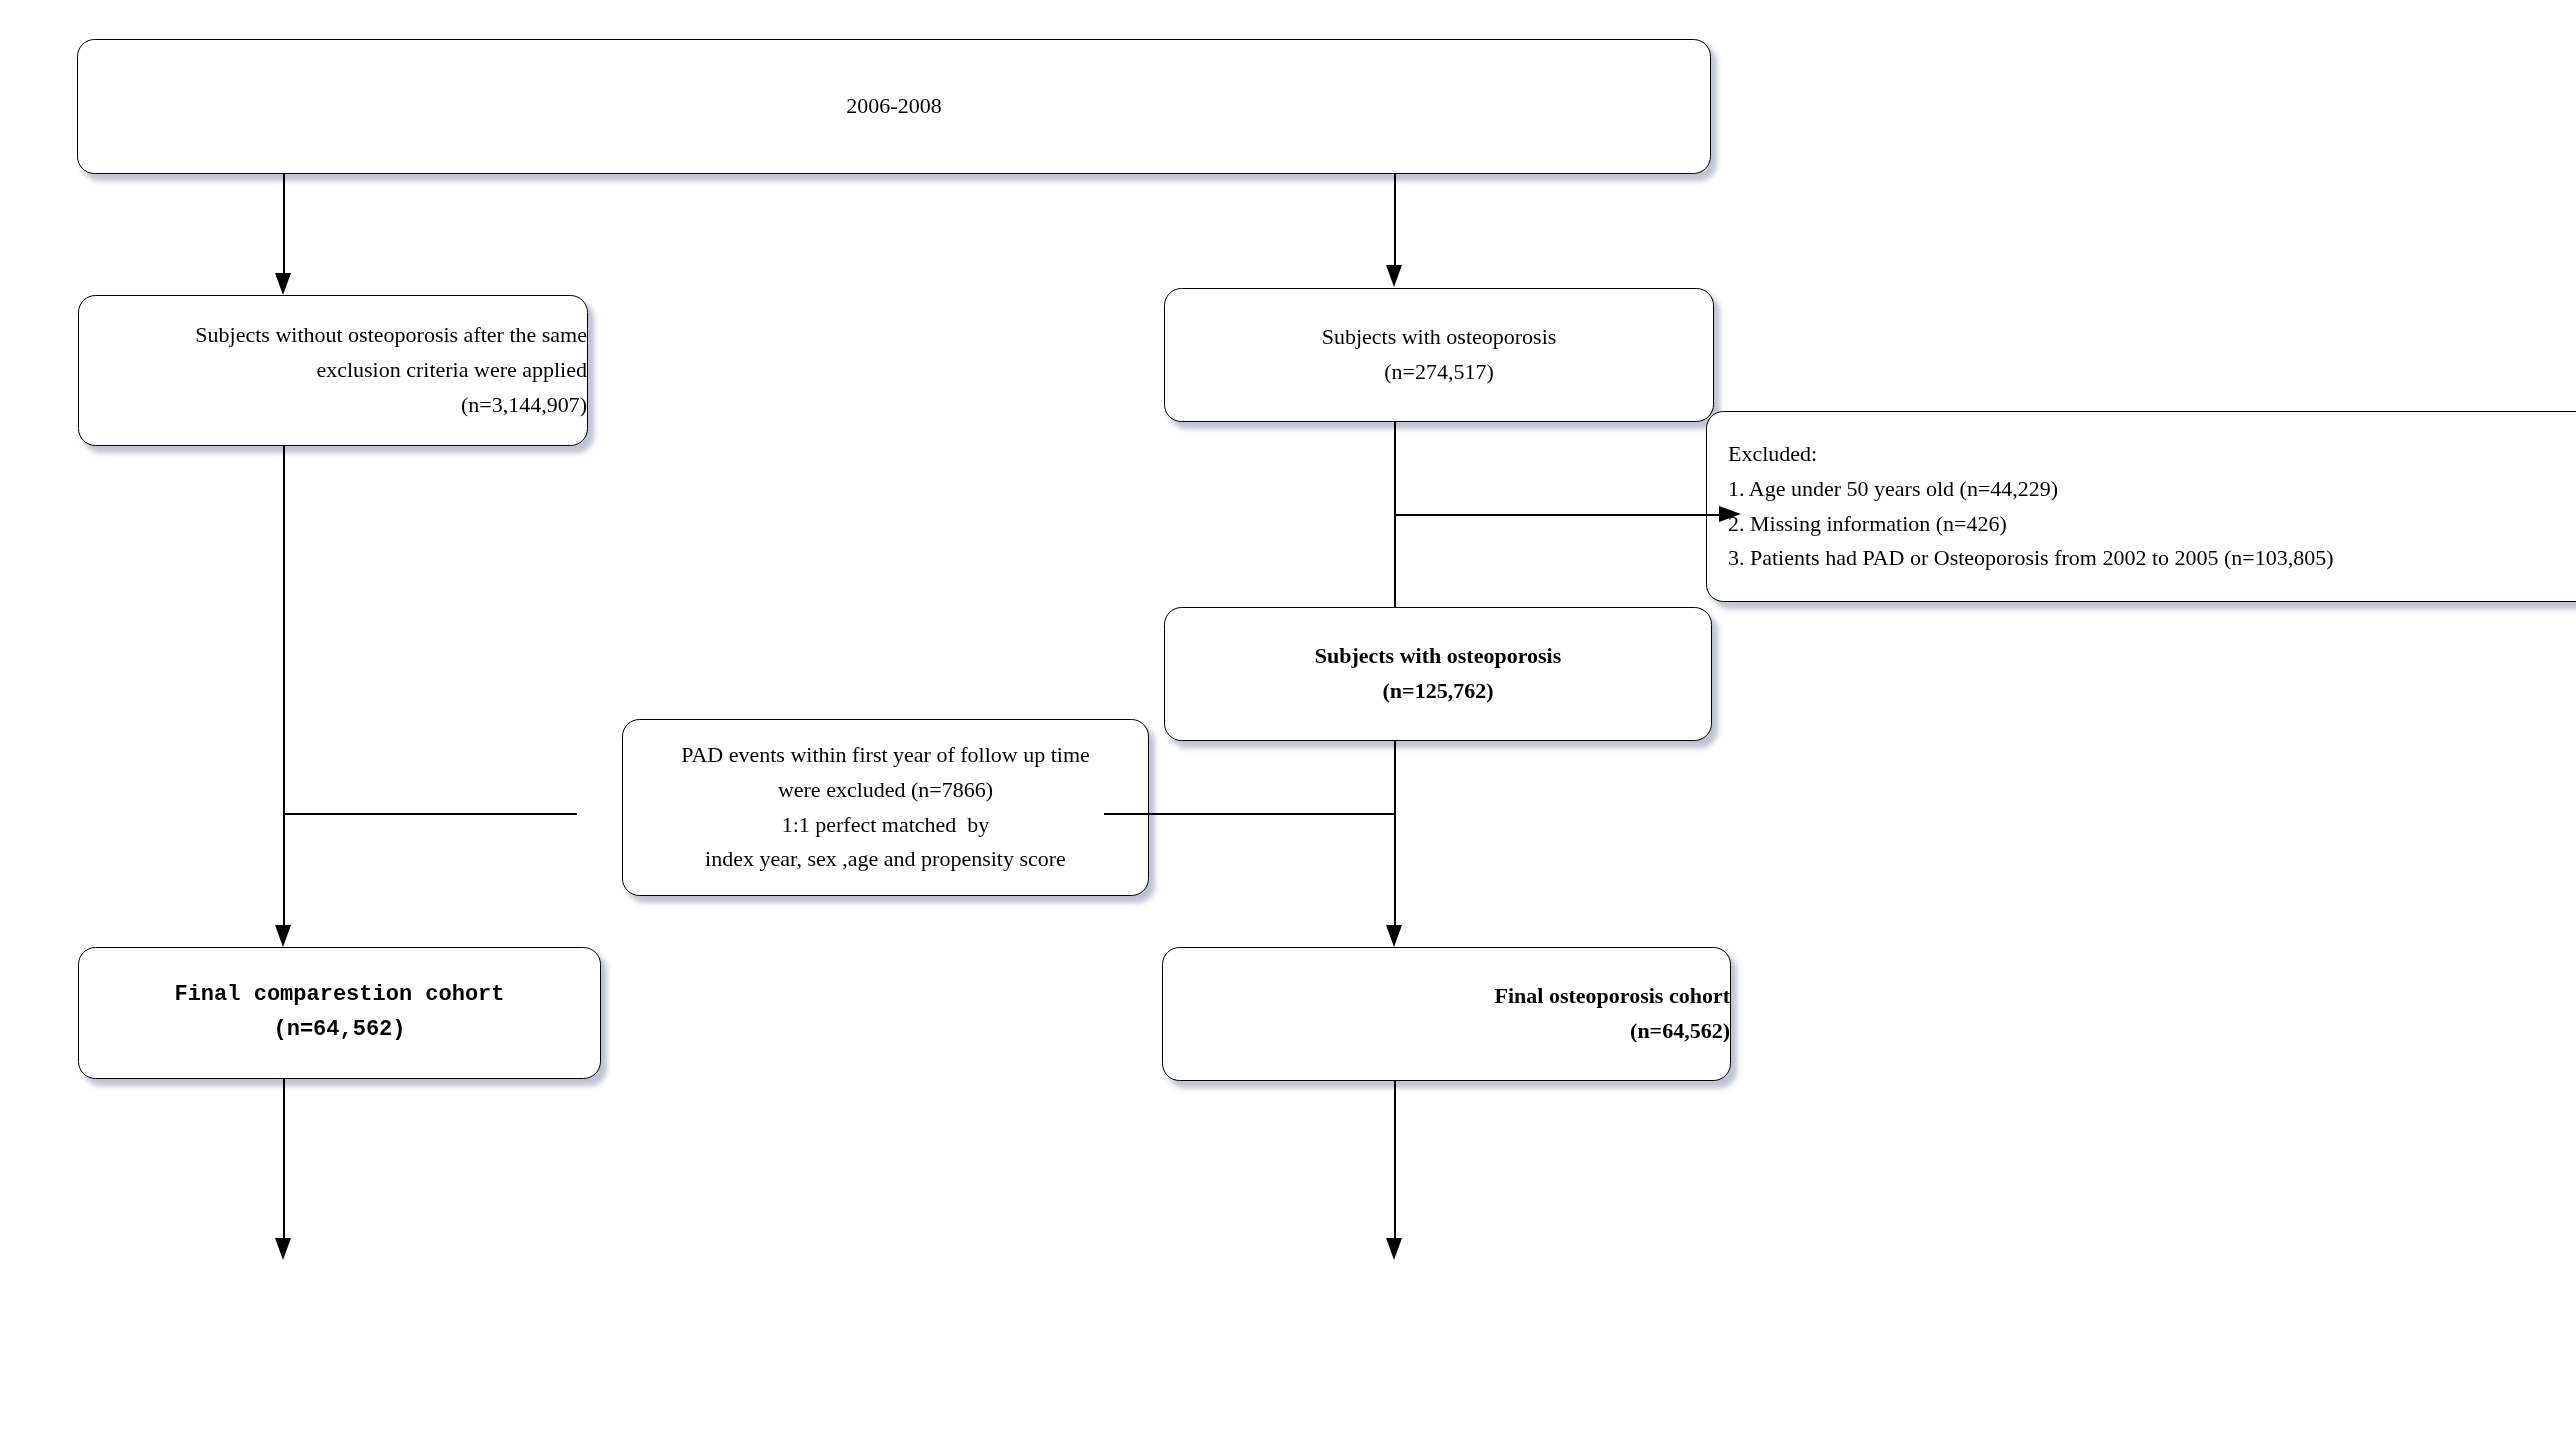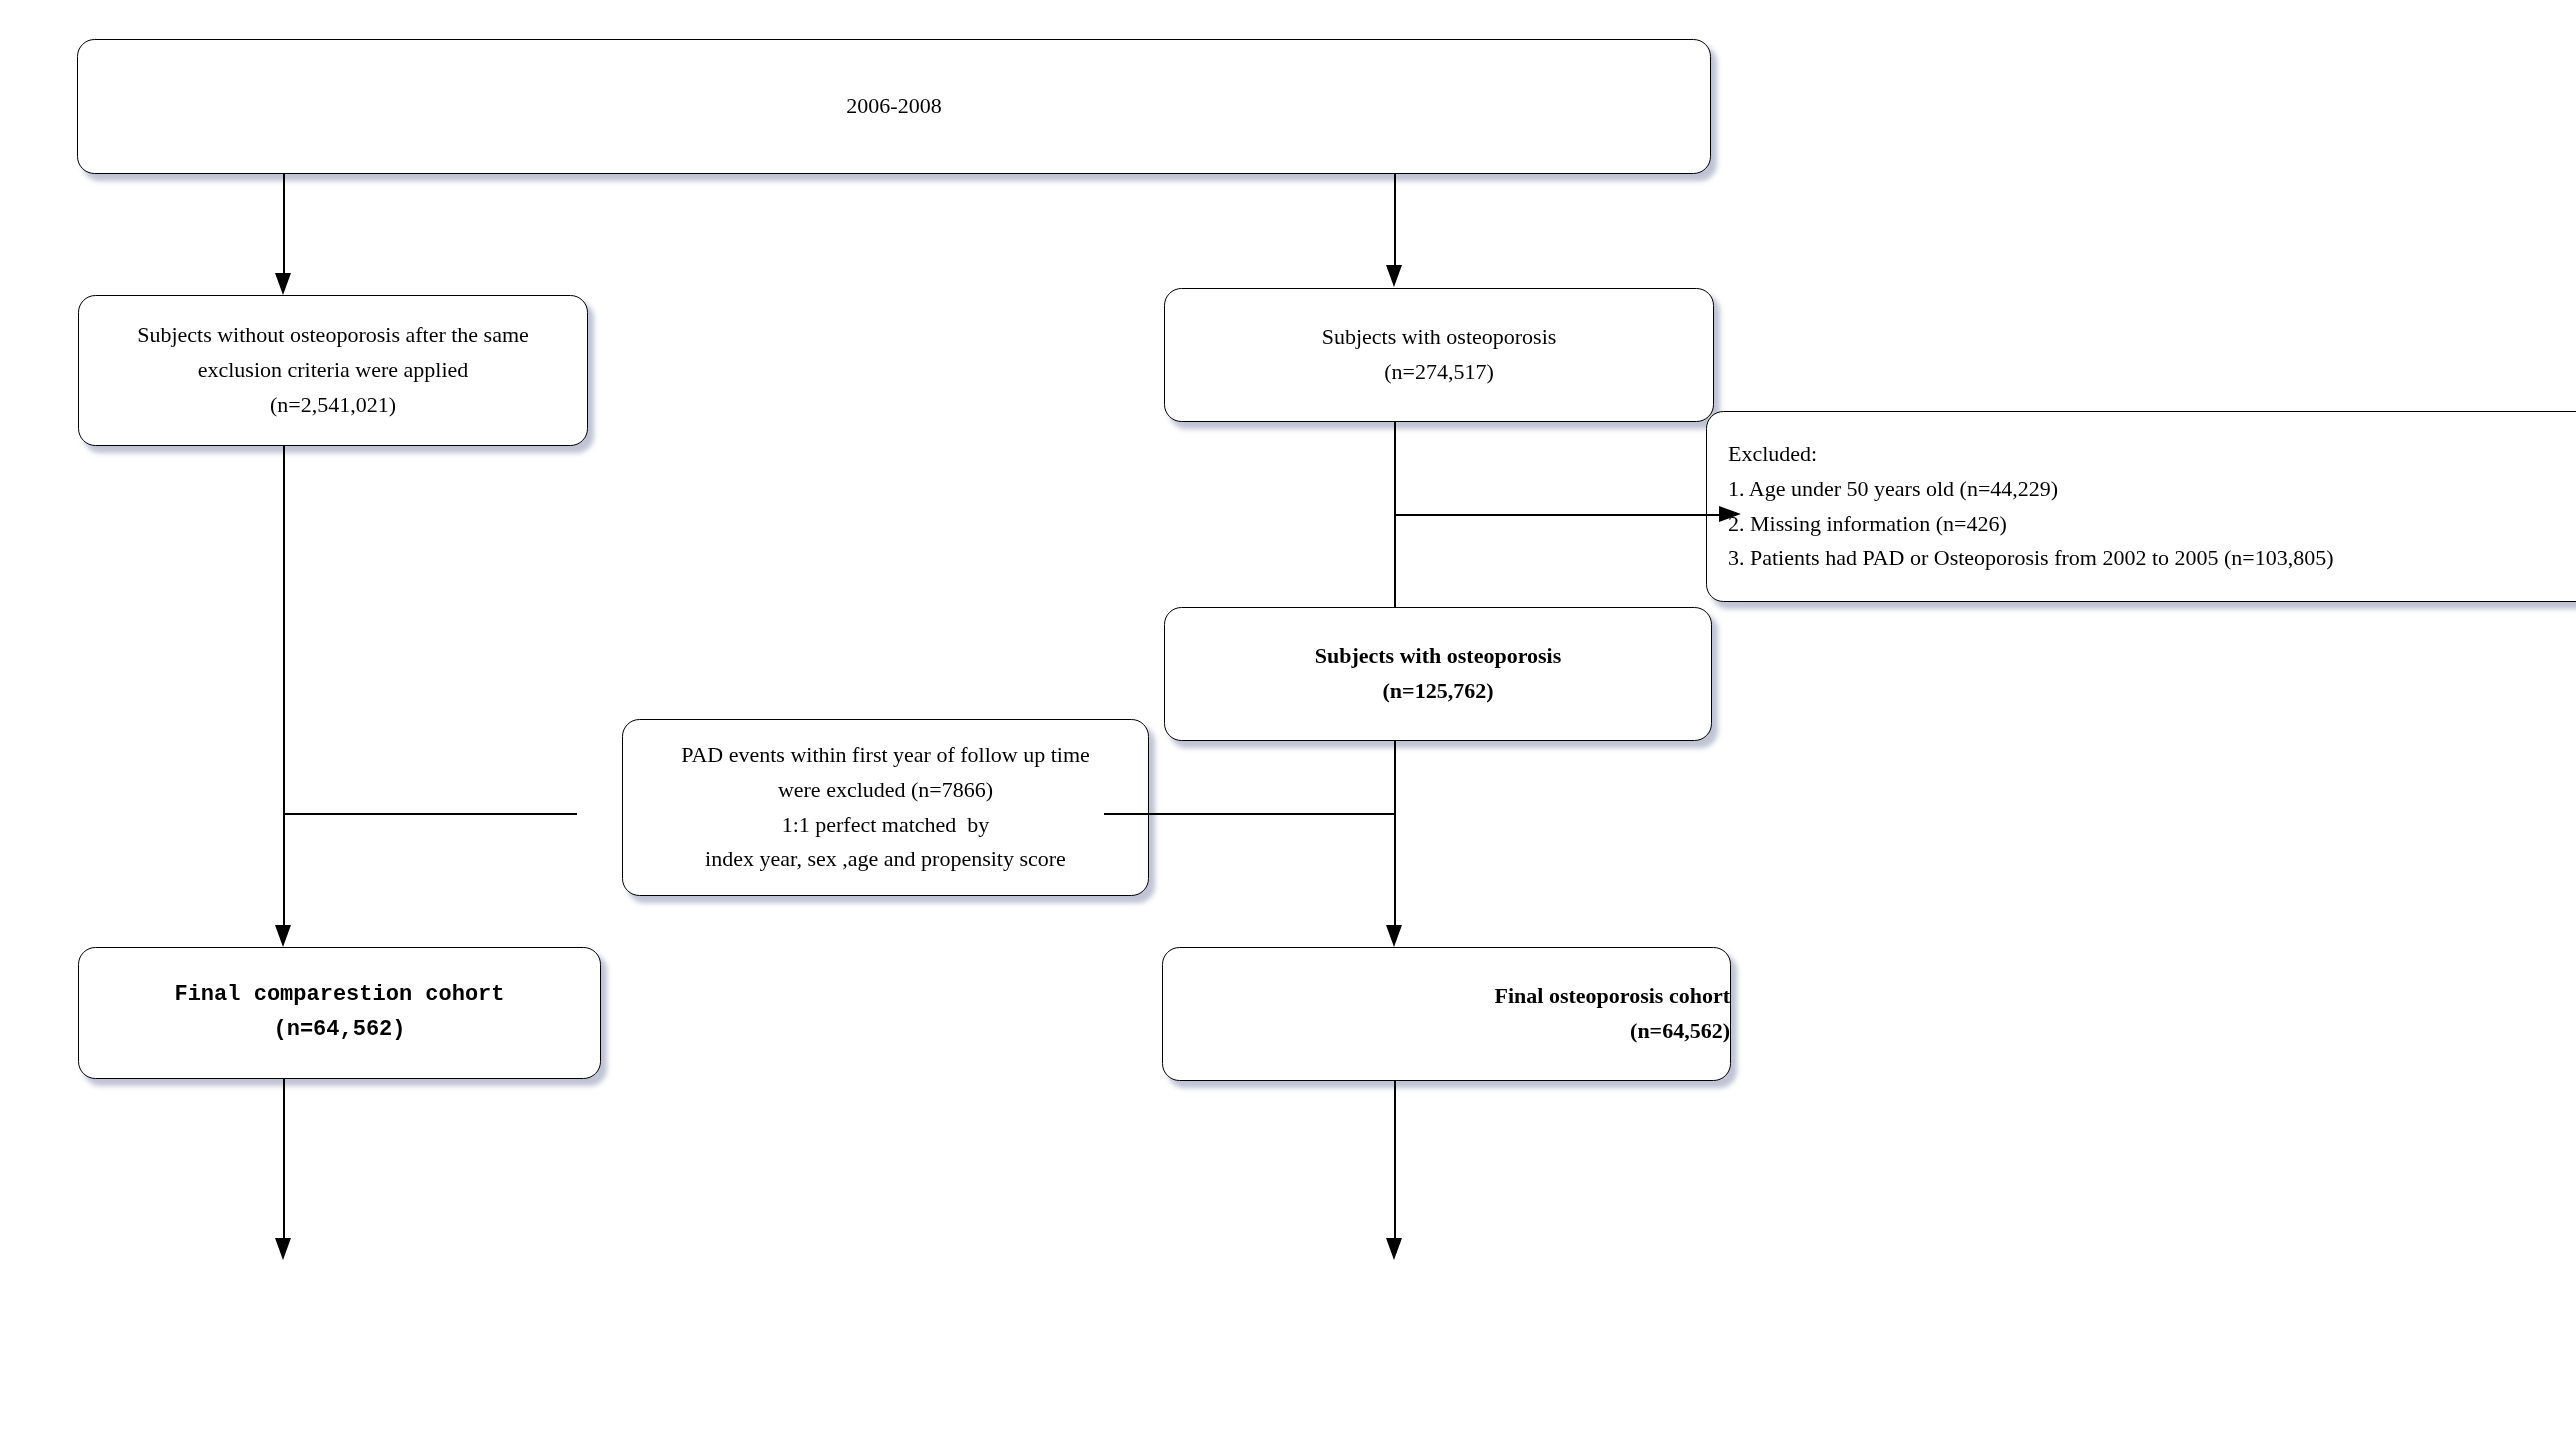--- a/index.html
+++ b/index.html
@@ -68,24 +68,24 @@
 </style>
 </head>
 <body>
 
 <div id="canvas">
 
   <div class="fbox lh-tall" style="left:33px; top:39px; width:1634px; height:135px;">
     <div class="box-line">2006-2008</div>
   </div>
 
-  <div class="fbox" style="left:34px; top:295px; width:510px; height:151px;">
+  <div class="fbox" style="left:34px; top:295px; width:510px; height:151px;align-items:flex-end;">
     <div class="box-line">Subjects without osteoporosis after the same</div>
     <div class="box-line">exclusion criteria were applied</div>
-    <div class="box-line">(n=2,541,021)</div>
+    <div class="box-line">(n=3,144,907)</div>
   </div>
 
   <div class="fbox" style="left:1120px; top:288px; width:550px; height:134px;">
     <div class="box-line">Subjects with osteoporosis</div>
     <div class="box-line">(n=274,517)</div>
   </div>
 
   <div class="fbox left-text" style="left:1662px; top:411px; width:926px; height:191px;">
     <div class="box-line">Excluded:</div>
     <div class="box-line">1. Age under 50 years old (n=44,229)</div>

